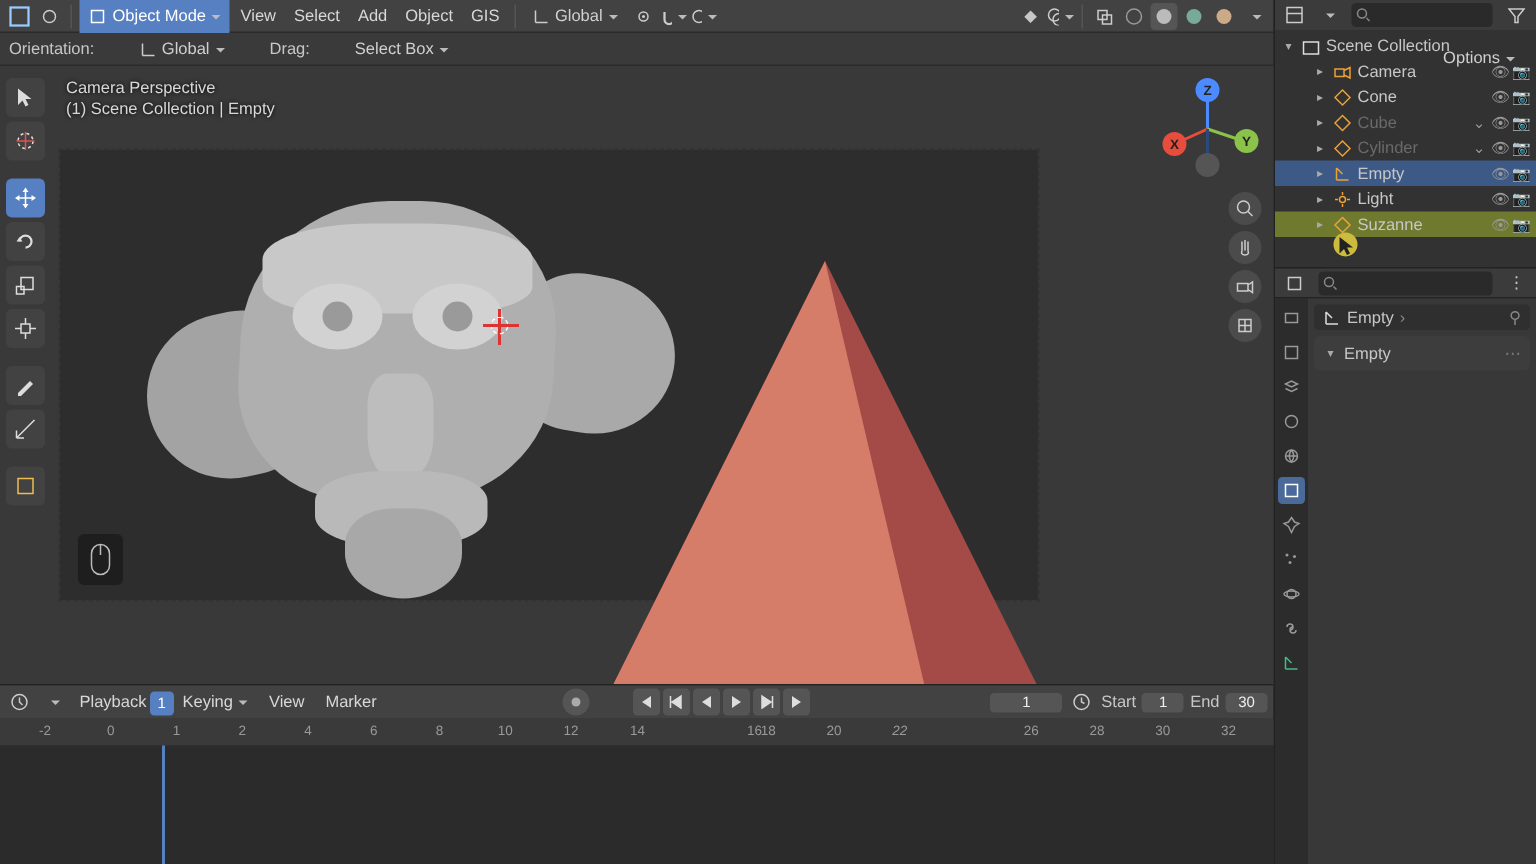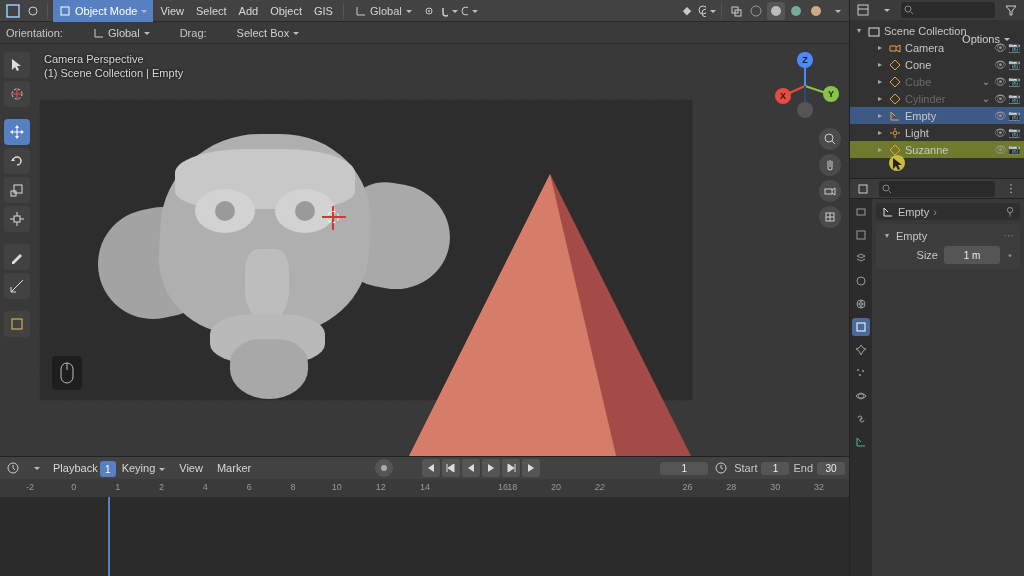--- a/index.html
+++ b/index.html
@@ -658,22 +658,17 @@
           <span style="flex:1"></span>
           <span style="color:#888">⚲</span>
         </div>
         <div id="panel">
           <div class="ph">
             <span class="tri">▾</span>
             <span>Empty</span>
             <span style="flex:1"></span>
             <span style="color:#777">⋯</span>
           </div>
-          <div class="prow">
-            <span style="width:56px;text-align:right">Size</span>
-            <div class="field">1 m</div>
-            <span style="width:8px;text-align:center;color:#888">•</span>
-          </div>
         </div>
       </div>
     </div>
   </div>
 </div>
 
 </body></html>

